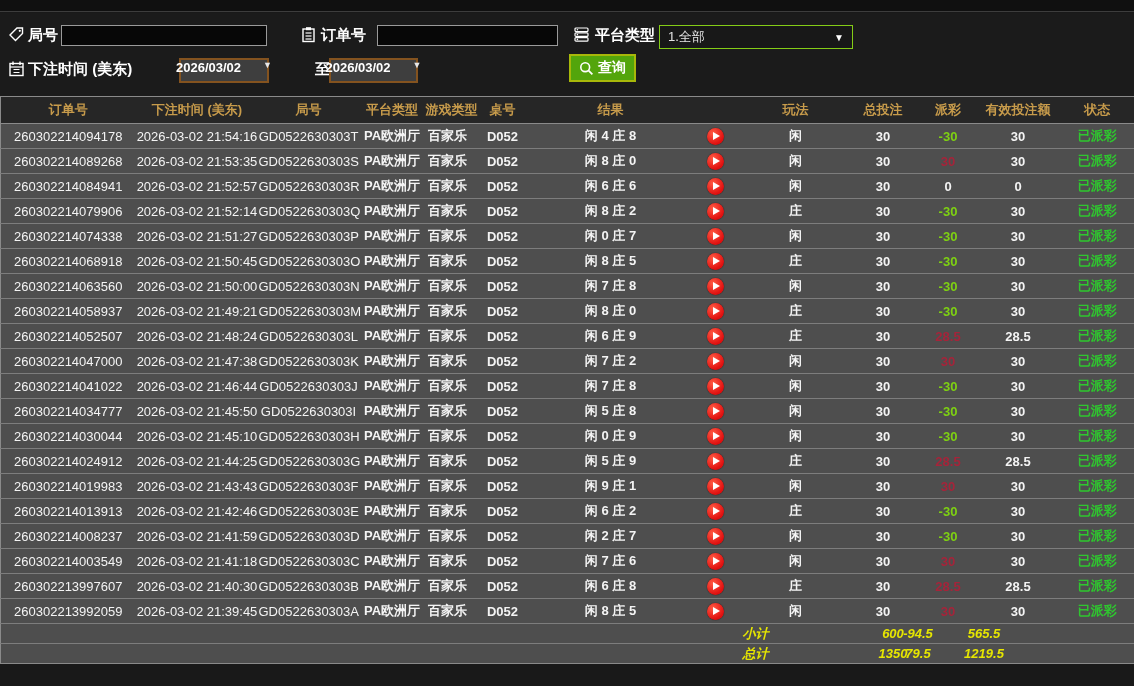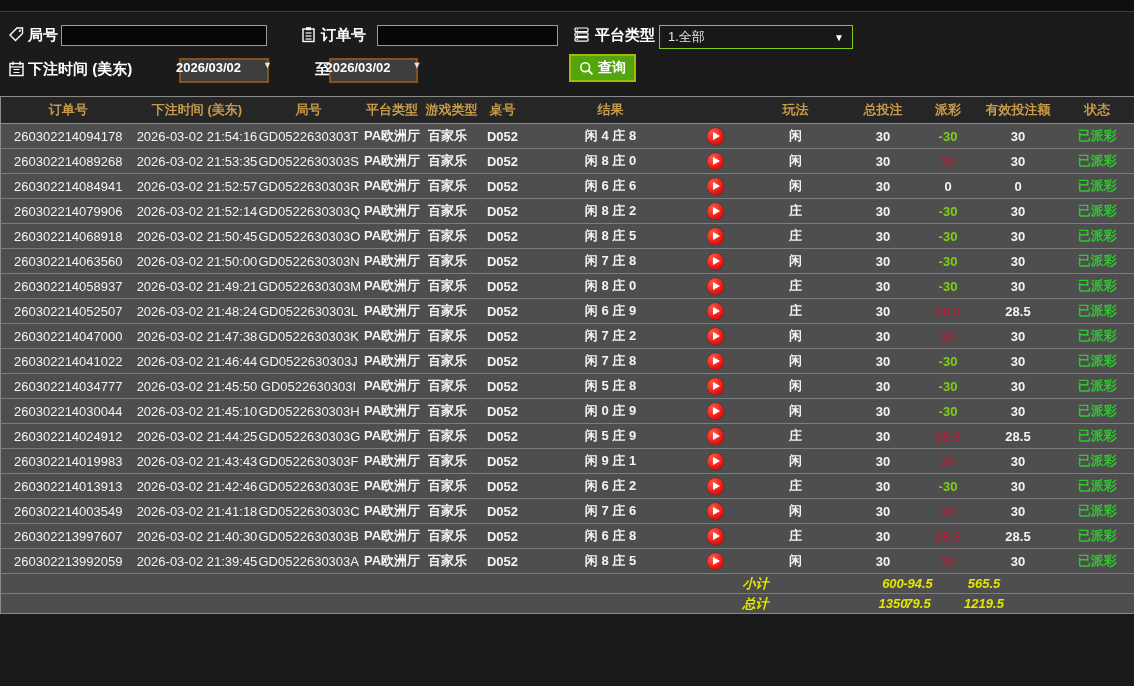--- a/index.html
+++ b/index.html
@@ -231,20 +231,39 @@
               <span class="play-tri"></span>
             </span>
     </td>
     <td class="cjk">庄</td>
     <td class="num">30</td>
     <td class="num neg">-30</td>
     <td class="num">30</td>
     <td class="paid">已派彩</td>
   </tr>
 
+  <tr>
+    <td>260302214074338</td>
+    <td>2026-03-02 21:51:27</td>
+    <td>GD0522630303P</td>
+    <td class="cjk">PA欧洲厅</td>
+    <td class="cjk">百家乐</td>
+    <td class="num">D052</td>
+    <td class="cjk">闲 0 庄 7</td>
+    <td>
+      <span class="play-btn">
+              <span class="play-tri"></span>
+            </span>
+    </td>
+    <td class="cjk">闲</td>
+    <td class="num">30</td>
+    <td class="num neg">-30</td>
+    <td class="num">30</td>
+    <td class="paid">已派彩</td>
+  </tr>
 
   <tr>
     <td>260302214068918</td>
     <td>2026-03-02 21:50:45</td>
     <td>GD0522630303O</td>
     <td class="cjk">PA欧洲厅</td>
     <td class="cjk">百家乐</td>
     <td class="num">D052</td>
     <td class="cjk">闲 8 庄 5</td>
     <td>
@@ -452,20 +471,39 @@
               <span class="play-tri"></span>
             </span>
     </td>
     <td class="cjk">庄</td>
     <td class="num">30</td>
     <td class="num neg">-30</td>
     <td class="num">30</td>
     <td class="paid">已派彩</td>
   </tr>
 
+  <tr>
+    <td>260302214008237</td>
+    <td>2026-03-02 21:41:59</td>
+    <td>GD0522630303D</td>
+    <td class="cjk">PA欧洲厅</td>
+    <td class="cjk">百家乐</td>
+    <td class="num">D052</td>
+    <td class="cjk">闲 2 庄 7</td>
+    <td>
+      <span class="play-btn">
+              <span class="play-tri"></span>
+            </span>
+    </td>
+    <td class="cjk">闲</td>
+    <td class="num">30</td>
+    <td class="num neg">-30</td>
+    <td class="num">30</td>
+    <td class="paid">已派彩</td>
+  </tr>
 
   <tr>
     <td>260302214003549</td>
     <td>2026-03-02 21:41:18</td>
     <td>GD0522630303C</td>
     <td class="cjk">PA欧洲厅</td>
     <td class="cjk">百家乐</td>
     <td class="num">D052</td>
     <td class="cjk">闲 7 庄 6</td>
     <td>

